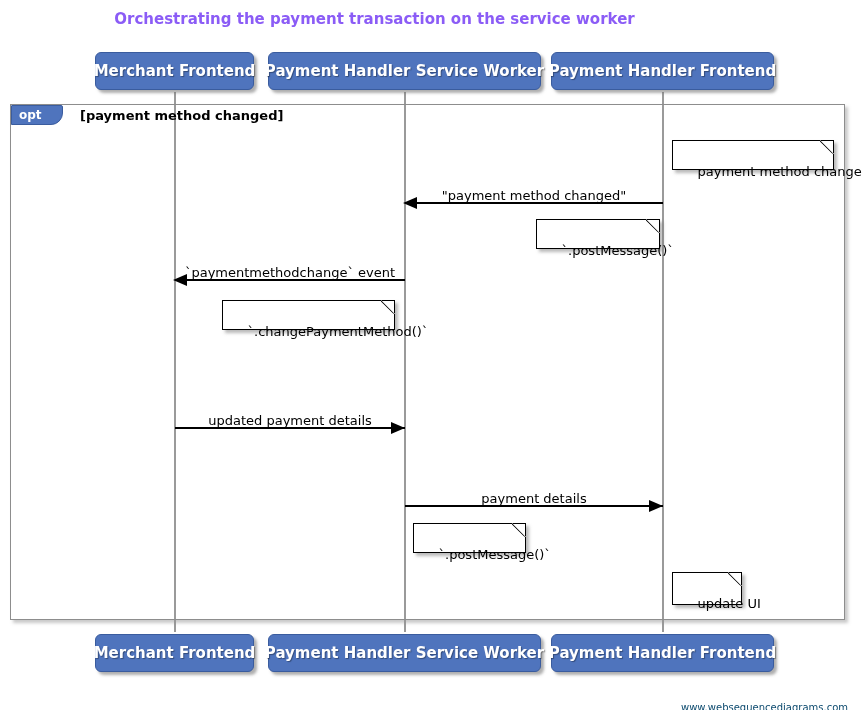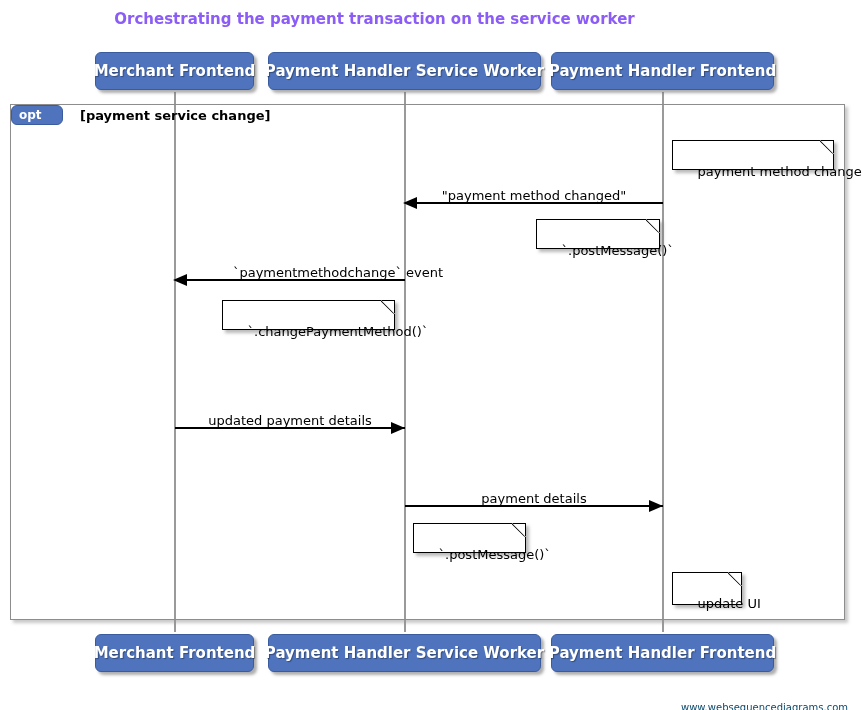--- a/index.html
+++ b/index.html
@@ -198,40 +198,40 @@
     <span>Merchant Frontend</span>
   </div>
   <div class="participant" style="left:268px; top:52px; width:273px;">
     <span>Payment Handler Service Worker</span>
   </div>
   <div class="participant" style="left:551px; top:52px; width:223px;">
     <span>Payment Handler Frontend</span>
   </div>
 
   <div class="fragment" style="left:10px; top:104px; width:835px; height:516px;"></div>
-  <div class="fragment-tab" style="left:11px; top:105px; width:52px;border-radius:6px;">
+  <div class="fragment-tab" style="left:11px; top:105px; width:52px;">
     <span>opt</span>
   </div>
-  <div class="fragment-guard" style="left:80px; top:108px;">[payment service change]</div>
+  <div class="fragment-guard" style="left:80px; top:108px;">[payment method changed]</div>
 
   <div class="note" style="left:672px; top:140px; width:162px; height:30px;">
     <span>payment method changed</span>
     <span class="note-fold"></span>
   </div>
 
   <div class="msg-label" style="left:405px; top:188px; width:258px;">"payment method changed"</div>
   <div class="msg-line" style="left:405px; top:202px; width:258px;"></div>
   <div class="arrowhead left" style="left:403px; top:197px;"></div>
 
   <div class="note" style="left:536px; top:219px; width:124px; height:30px;">
     <span>`.postMessage()`</span>
     <span class="note-fold"></span>
   </div>
 
-  <div class="msg-label" style="left:175px; top:265px; width:230px;padding-left:48px;">`paymentmethodchange` event</div>
+  <div class="msg-label" style="left:175px; top:265px; width:230px;">`paymentmethodchange` event</div>
   <div class="msg-line" style="left:175px; top:279px; width:230px;"></div>
   <div class="arrowhead left" style="left:173px; top:274px;"></div>
 
   <div class="note" style="left:222px; top:300px; width:173px; height:30px;">
     <span>`.changePaymentMethod()`</span>
     <span class="note-fold"></span>
   </div>
 
 
   <div class="msg-label" style="left:175px; top:413px; width:230px;">updated payment details</div>

